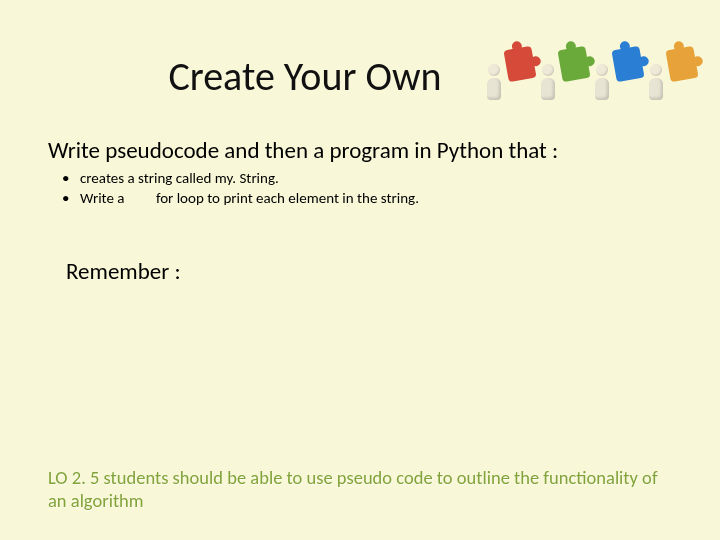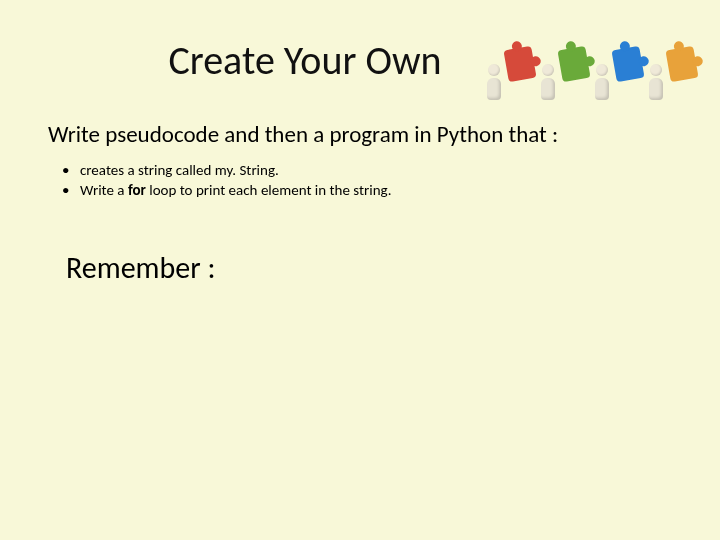--- a/index.html
+++ b/index.html
@@ -8,58 +8,58 @@
     height: 540px;
     background: #f8f8d8;
     font-family: Calibri, 'Segoe UI', sans-serif;
     color: #000;
     position: relative;
     overflow: hidden;
   }
   .slide {
     width: 100%;
     height: 100%;
-    padding: 30px 48px 20px 48px;
+    padding: 46px 48px 20px 48px;
     position: relative;
     border-radius: 28px;
   }
   .title {
     font-size: 40px;
     font-weight: 400;
     text-align: center;
     margin-left: 60px;
     margin-right: 170px;
     margin-top: 6px;
     margin-bottom: 34px;
     color: #111;
   }
   .intro {
     font-size: 23px;
     line-height: 1.35;
-    margin-bottom: 10px;
+    margin-bottom: 2px;
   }
   .bullets {
     list-style: none;
     padding-left: 14px;
   }
   .bullets li {
     font-size: 15px;
     line-height: 1.35;
     position: relative;
     padding-left: 18px;
   }
   .bullets li::before {
     content: "•";
     position: absolute;
     left: 0;
     top: 0;
   }
-  .bold { font-weight: 700; }
+  .bold { font-weight: 400; margin-left: 28px; }
   .remember {
-    font-size: 30px;
+    font-size: 23px;
     margin-top: 48px;
     margin-left: 18px;
   }
   .footer {
     position: absolute;
     left: 48px;
     right: 48px;
     bottom: 28px;
     font-size: 18.5px;
     line-height: 1.25;
@@ -180,14 +180,15 @@
     <li>
       <span>creates a string called my. String.</span>
     </li>
     <li>
       <span>Write a </span><span class="bold">for</span><span> loop to print each element in the string.</span>
     </li>
   </ul>
 
   <p class="remember">Remember :</p>
 
+  <div class="footer">LO 2. 5 students should be able to use pseudo code to outline the functionality of an algorithm</div>
 
 </div>
 
 </body></html>

